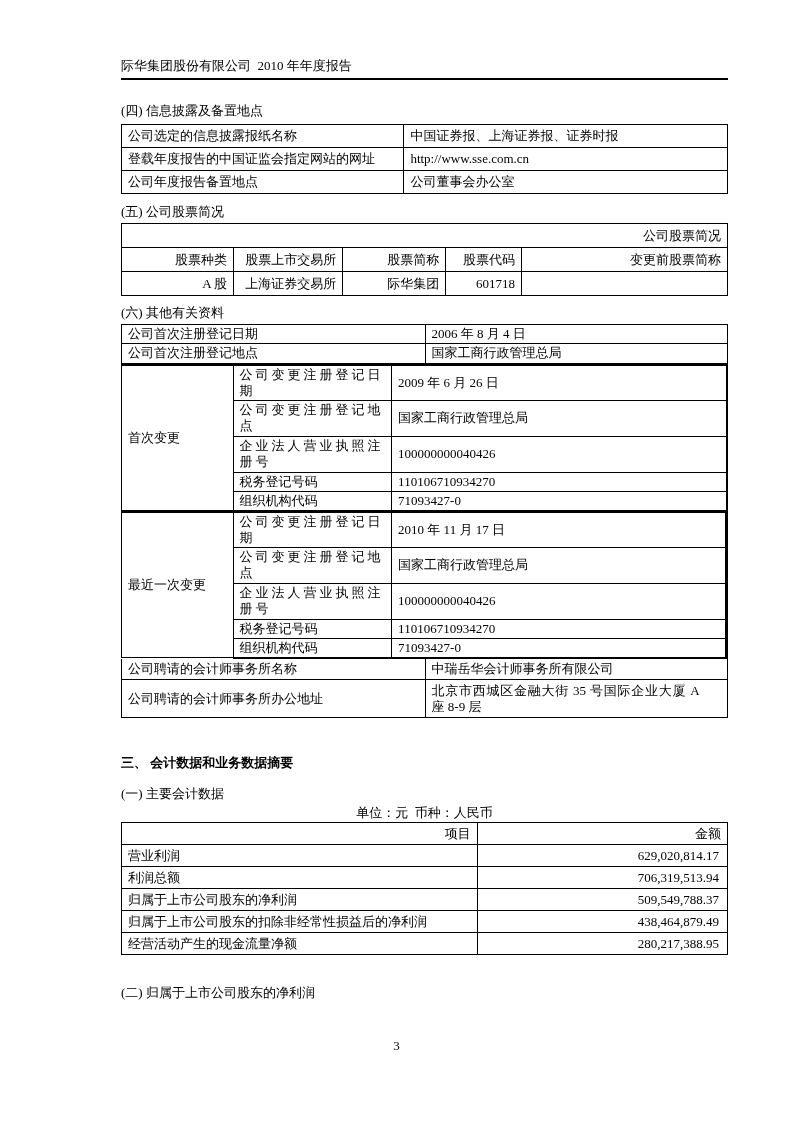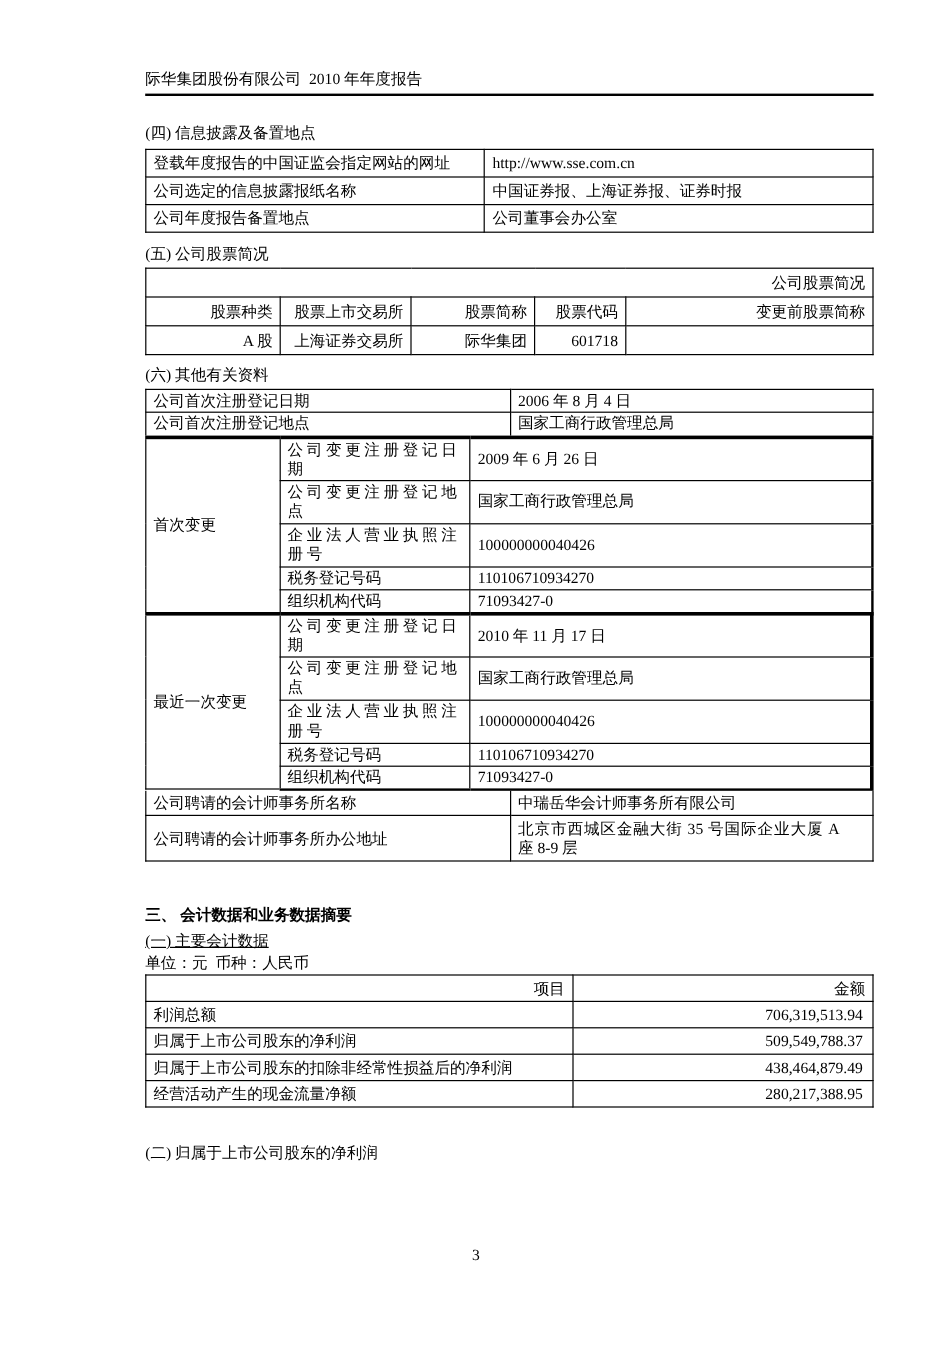--- a/index.html
+++ b/index.html
@@ -15,22 +15,22 @@
   .runhead { padding-top:47px; }
   .runhead .rule { border-bottom:2px solid #000; padding-bottom:4px; }
   .runhead span { white-space:pre-wrap; }
 
   
   .sec-h { white-space:pre-wrap; }
   .h-s4 { margin-top:23px; margin-bottom:5px; }
   .h-s5 { margin-top:10px; margin-bottom:3px; }
   .h-s6 { margin-top:9px;  margin-bottom:3px; }
   .h-s3 { margin-top:36px; font-weight:bold; font-size:13px; line-height:17px; }
-  .h-sub { margin-top:5px;text-decoration:underline; }
-  .unit-note { margin-top:3px; margin-bottom:1px; text-align:left; white-space:pre-wrap; }
+  .h-sub { margin-top:15px; }
+  .unit-note { margin-top:3px; margin-bottom:1px; text-align:center; white-space:pre-wrap; }
   .h-next { margin-top:30px; }
 
   table { border-collapse:collapse; width:100%; table-layout:fixed; }
   td { border:1px solid #000; padding:1px 6px; vertical-align:middle; overflow:hidden; }
   td.lab { text-align:left; }
   td.val { text-align:left; }
   td.ctr { text-align:right; }
   td.num { text-align:right; padding-right:8px; }
 
   .ta td  { height:23px; }
@@ -69,26 +69,26 @@
     </div>
 
     <div class="sec-h h-s4">(四) 信息披露及备置地点</div>
     <table class="ta">
       <colgroup>
           <col style="width:46.6%">
           <col>
         </colgroup>
       <tbody>
         <tr>
+          <td class="lab">公司选定的信息披露报纸名称</td>
+          <td class="val">中国证券报、上海证券报、证券时报</td>
+        </tr>
+        <tr>
           <td class="lab">登载年度报告的中国证监会指定网站的网址</td>
           <td class="val">http://www.sse.com.cn</td>
-        </tr>
-        <tr>
-          <td class="lab">公司选定的信息披露报纸名称</td>
-          <td class="val">中国证券报、上海证券报、证券时报</td>
         </tr>
         <tr>
           <td class="lab">公司年度报告备置地点</td>
           <td class="val">公司董事会办公室</td>
         </tr>
       </tbody>
     </table>
 
     <div class="sec-h h-s5">(五) 公司股票简况</div>
     <table class="tb">
@@ -239,20 +239,24 @@
       <colgroup>
           <col style="width:58.7%">
           <col>
         </colgroup>
       <tbody>
         <tr>
           <td class="ctr">项目</td>
           <td class="ctr">金额</td>
         </tr>
         <tr>
+          <td class="lab">营业利润</td>
+          <td class="num">629,020,814.17</td>
+        </tr>
+        <tr>
           <td class="lab">利润总额</td>
           <td class="num">706,319,513.94</td>
         </tr>
         <tr>
           <td class="lab">归属于上市公司股东的净利润</td>
           <td class="num">509,549,788.37</td>
         </tr>
         <tr>
           <td class="lab">归属于上市公司股东的扣除非经常性损益后的净利润</td>
           <td class="num">438,464,879.49</td>

